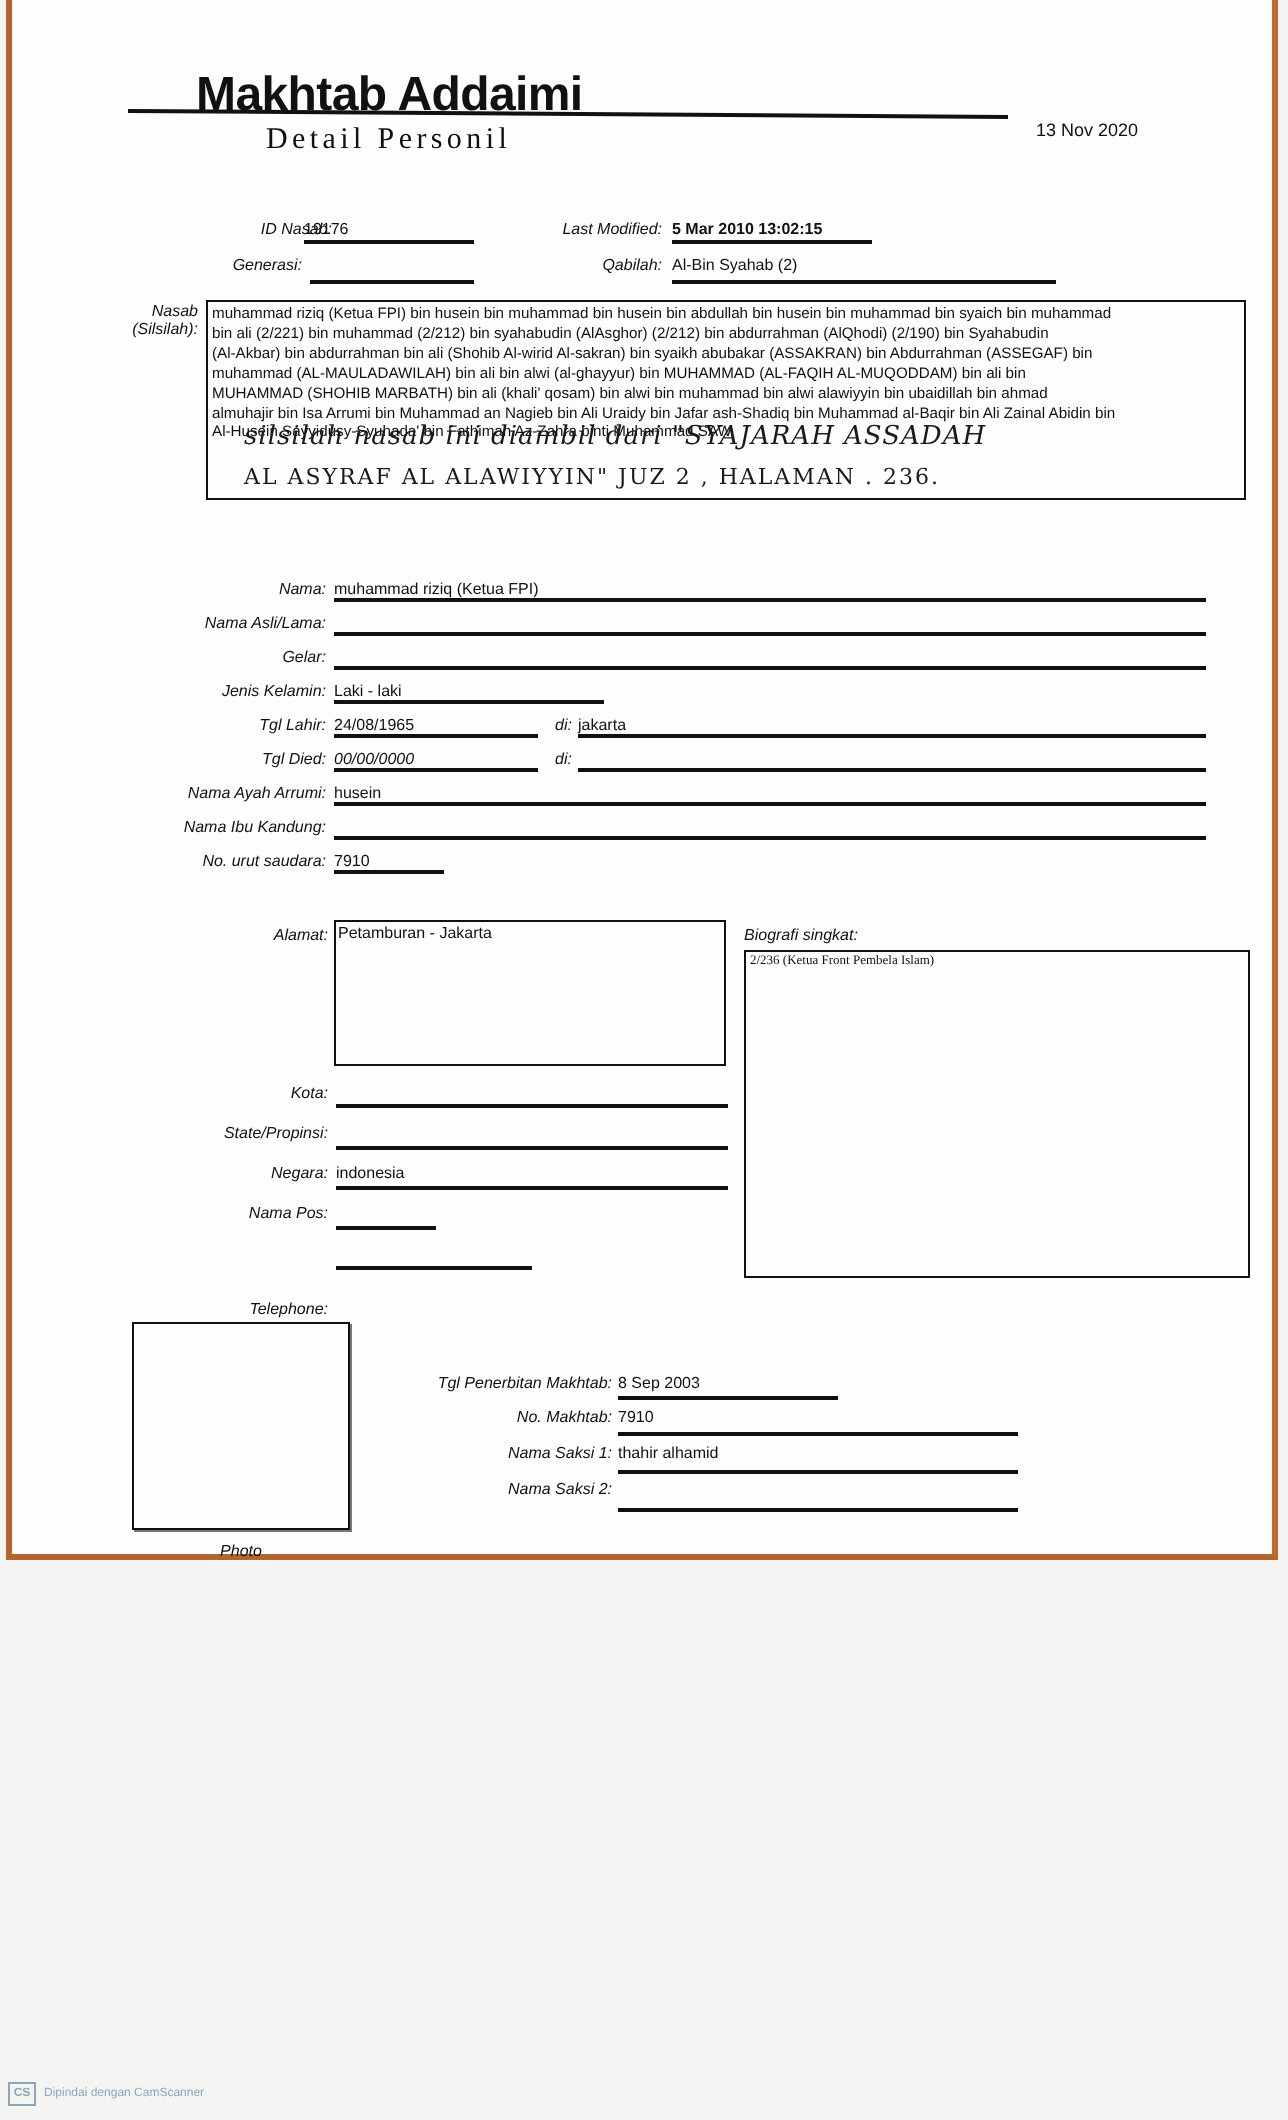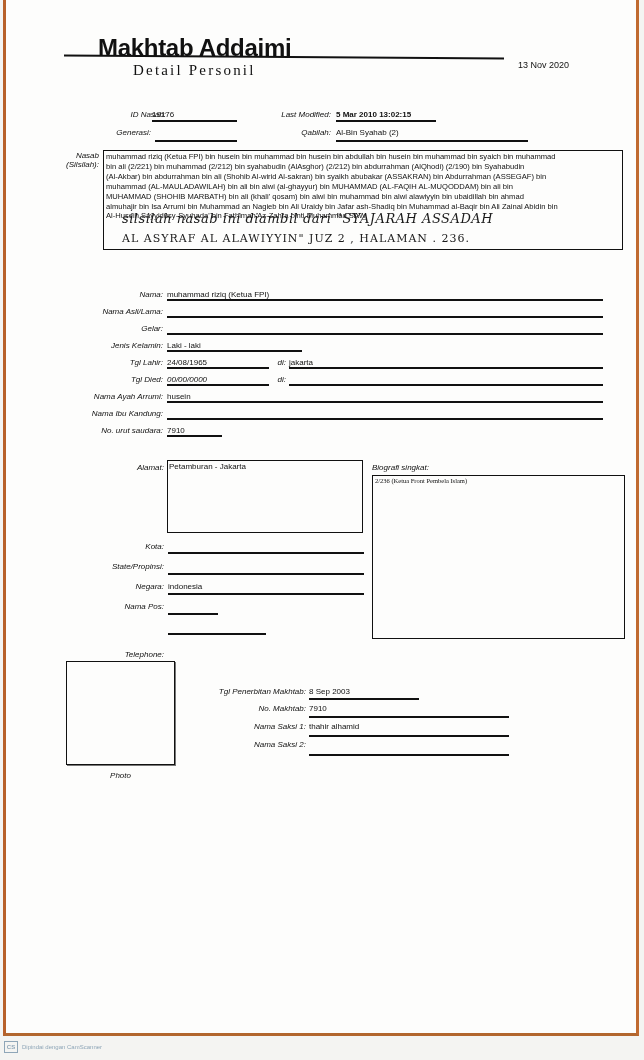--- a/index.html
+++ b/index.html
@@ -3,21 +3,21 @@
 <meta charset="utf-8">
 <style>
   html, body { margin:0; padding:0; }
   body {
     width:644px; height:1060px; position:relative; overflow:hidden;
     background:#f4f4f2;
     font-family:"Liberation Sans", sans-serif;
     color:#111;
   }
   .page {
-    position:absolute; left:3px; top:0; width:636px; height:1036px;
+    position:absolute; left:3px; top:0; width:636px; height:780px;
     background:#fdfdfc;
     border-left:3px solid #b8612a;
     border-right:3px solid #c06a30;
     border-bottom:3px solid #b2662e;
     box-sizing:border-box;
   }
   .abs { position:absolute; }
   .title {
     left:92px; top:34px; font-size:24px; font-weight:bold; letter-spacing:-0.3px;
     font-family:"Liberation Sans", sans-serif;

